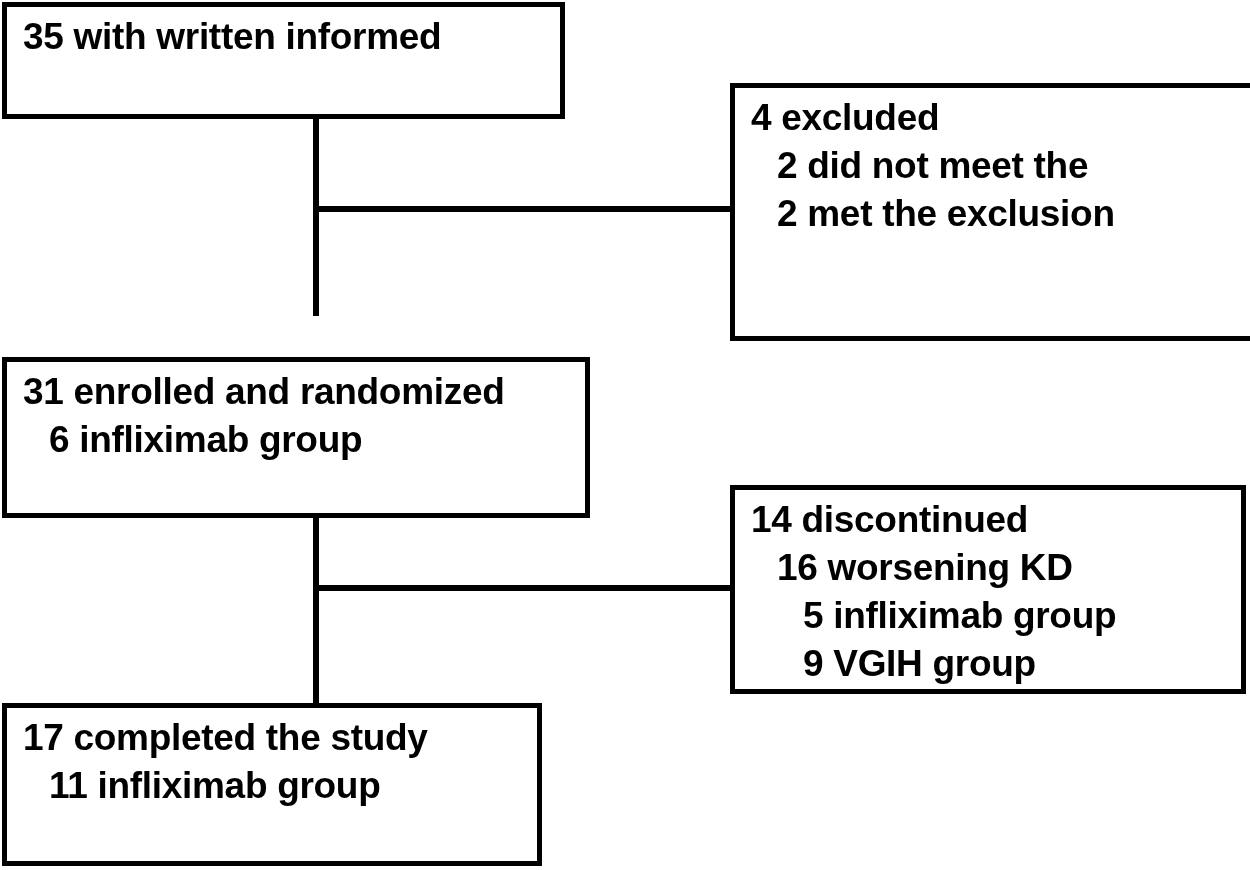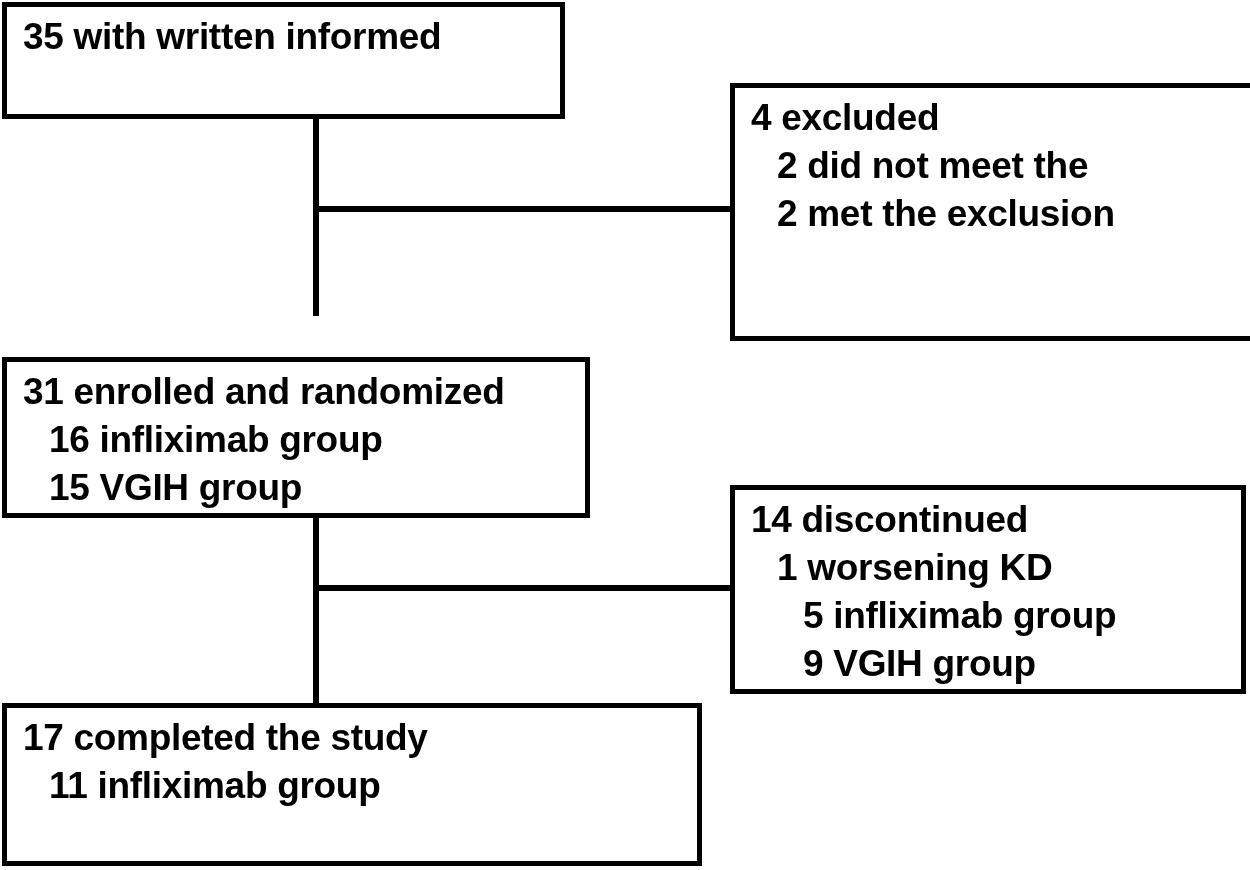--- a/index.html
+++ b/index.html
@@ -50,21 +50,21 @@
     position: absolute;
     background: #000000;
     z-index: 1;
   }
 
   
   #box-consent      { left: 2px;   top: 2px;   width: 563px; height: 117px; }
   #box-excluded     { left: 730px; top: 83px;  width: 559px; height: 258px; }
   #box-enrolled     { left: 2px;   top: 313px; width: 588px; height: 161px; margin-top: 44px; }
   #box-discontinued { left: 730px; top: 485px; width: 516px; height: 209px; }
-  #box-completed    { left: 2px;   top: 703px; width: 700px; height: 163px; }
+  #box-completed    { left: 2px;   top: 703px; width: 540px; height: 163px; }
 
   #spine-upper  { left: 313px; top: 115px; width: 6px;   height: 201px; }
   #spine-lower  { left: 313px; top: 471px; width: 6px;   height: 234px; }
   #branch-excl  { left: 313px; top: 206px; width: 420px; height: 6px;   }
   #branch-disc  { left: 313px; top: 585px; width: 420px; height: 6px;   }
 </style>
 </head>
 <body>
 
 <div id="canvas">
@@ -84,29 +84,28 @@
     <div class="node-text">
       <span class="line lvl0">4 excluded</span>
       <span class="line lvl1">2 did not meet the</span>
       <span class="line lvl1">2 met the exclusion</span>
     </div>
   </div>
 
   <div class="node" id="box-enrolled">
     <div class="node-text">
       <span class="line lvl0">31 enrolled and randomized</span>
-      <span class="line lvl1">16 infliximab group</span>
-      <span class="line lvl1">15 VGIH group</span>
+      <span class="line lvl1">6 infliximab group</span>
     </div>
   </div>
 
   <div class="node" id="box-discontinued">
     <div class="node-text">
       <span class="line lvl0">14 discontinued</span>
-      <span class="line lvl1">1 worsening KD</span>
+      <span class="line lvl1">16 worsening KD</span>
       <span class="line lvl2">5 infliximab group</span>
       <span class="line lvl2">9 VGIH group</span>
     </div>
   </div>
 
   <div class="node" id="box-completed">
     <div class="node-text">
       <span class="line lvl0">17 completed the study</span>
       <span class="line lvl1">11 infliximab group</span>
     </div>

